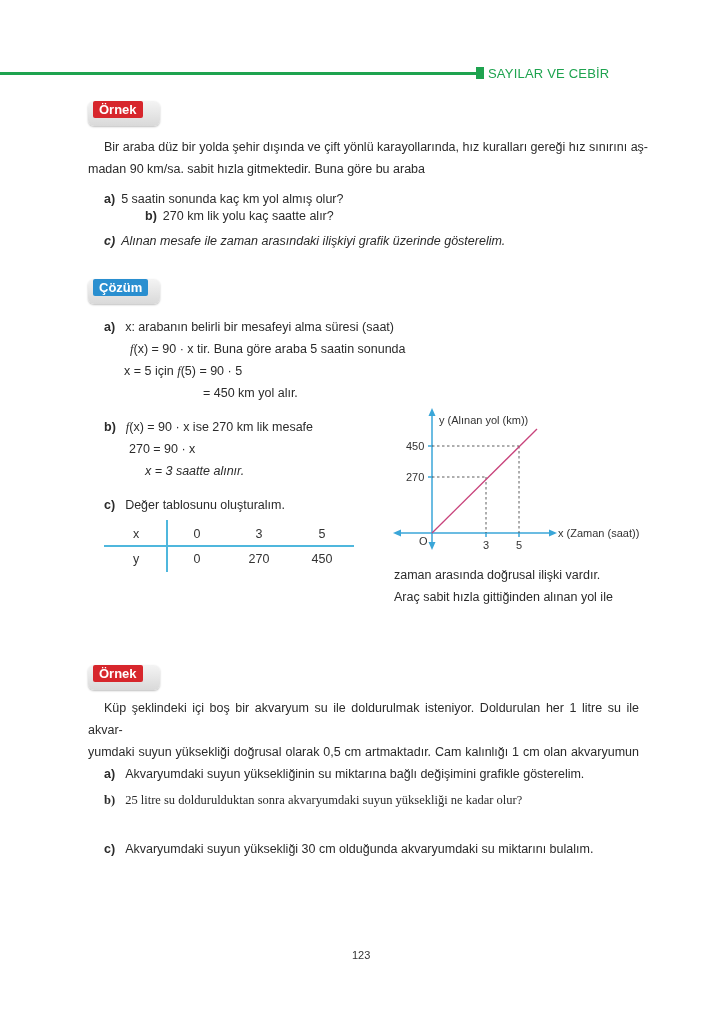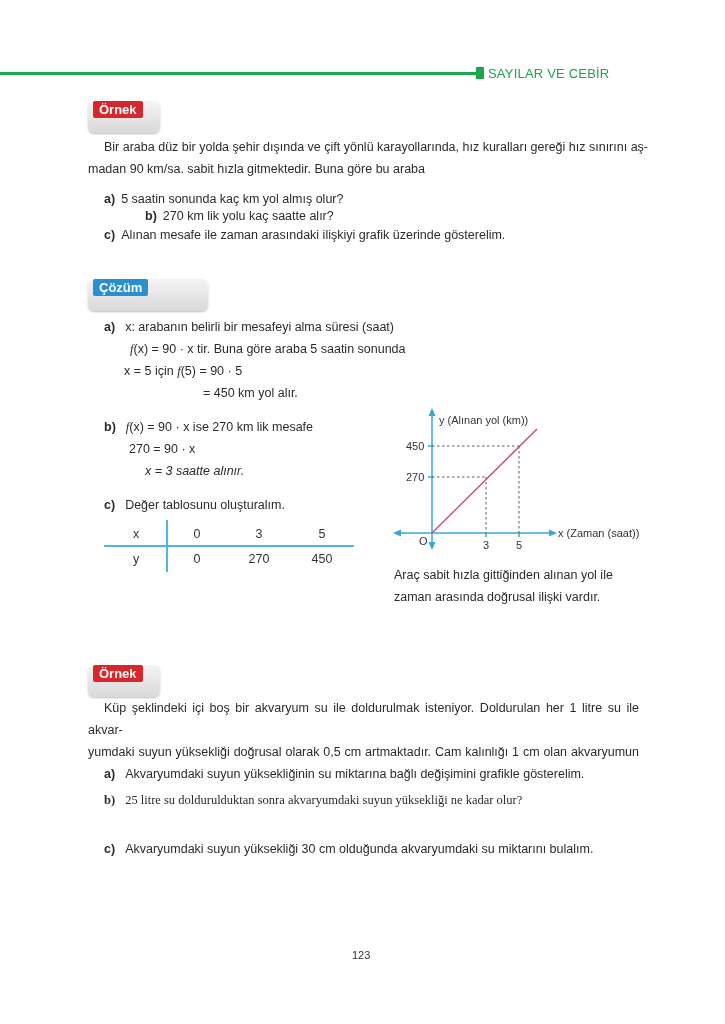--- a/index.html
+++ b/index.html
@@ -3,21 +3,21 @@
 <meta charset="utf-8">
 <style>
   html, body { margin:0; padding:0; background:#ffffff; }
   body { width:725px; height:1024px; position:relative; overflow:hidden;
          font-family:"Liberation Sans", sans-serif; color:#2b2b2b; font-size:12.5px; }
   .abs { position:absolute; }
   .header-line { left:0; top:72px; width:477px; height:3px; background:#1ea34f; }
   .header-sq { left:476px; top:67px; width:8px; height:12px; background:#1ea34f; }
   .header-title { left:488px; top:66px; font-size:13px; font-weight:normal; color:#1ea34f; letter-spacing:0.2px; }
 
-  .tag-wrap { width:72px; height:32px; border-radius:6px;
+  .tag-wrap { width:72px; height:25px; border-radius:6px;
               background:linear-gradient(#f4f4f4,#d9d9d9); box-shadow:0 1px 2px rgba(0,0,0,0.25); }
   .tag { position:absolute; left:5px; top:0; height:17px; padding:0 6px; line-height:17px;
          font-weight:bold; font-size:13px; color:#fff; border-radius:2px; }
   .tag.red { background:#d7262c; }
   .tag.blue { background:#2a8fd0; }
 
   .para { font-size:12.5px; line-height:22px; color:#2b2b2b; }
   .lbl { font-weight:bold; margin-right:6px; }
   .it { font-family:"Liberation Serif", serif; font-style:italic; }
 
@@ -43,25 +43,25 @@
   <div style="text-indent:16px; text-align:justify;">Bir araba düz bir yolda şehir dışında ve çift yönlü karayollarında, hız kuralları gereği hız sınırını aş-</div>
   <div>madan 90 km/sa. sabit hızla gitmektedir. Buna göre bu araba</div>
 </div>
 
 <div class="abs para" style="left:104px; top:180px;margin-top:8px;">
   <span class="lbl">a)</span><span>5 saatin sonunda kaç km yol almış olur?</span>
 </div>
 <div class="abs para" style="left:104px; top:205px;margin-left:41px;">
   <span class="lbl">b)</span><span>270 km lik yolu kaç saatte alır?</span>
 </div>
-<div class="abs para" style="left:104px; top:224px;">
+<div class="abs para" style="left:104px; top:230px;font-style:italic;">
   <span class="lbl">c)</span><span>Alınan mesafe ile zaman arasındaki ilişkiyi grafik üzerinde gösterelim.</span>
 </div>
 
-<div class="abs tag-wrap" style="left:88px; top:279px;padding-left:48px;">
+<div class="abs tag-wrap" style="left:88px; top:279px;">
   <span class="tag blue">Çözüm</span>
 </div>
 
 <div class="abs para" style="left:104px; top:316px;">
   <span class="lbl" style="margin-right:10px;">a)</span><span>x: arabanın belirli bir mesafeyi alma süresi (saat)</span>
 </div>
 <div class="abs para" style="left:130px; top:338px;">
   <span class="it">f</span><span>(x) = 90 · x tir. Buna göre araba 5 saatin sonunda</span>
 </div>
 <div class="abs para" style="left:124px; top:360px;text-align:right;">
@@ -117,22 +117,22 @@
   <text x="59" y="19" font-family="Liberation Sans, sans-serif" font-size="11" fill="#333">y (Alınan yol (km))</text>
   <text x="178" y="132" font-family="Liberation Sans, sans-serif" font-size="11" fill="#333">x (Zaman (saat))</text>
   <text x="26" y="45" font-family="Liberation Sans, sans-serif" font-size="11" fill="#333">450</text>
   <text x="26" y="76" font-family="Liberation Sans, sans-serif" font-size="11" fill="#333">270</text>
   <text x="39" y="140" font-family="Liberation Sans, sans-serif" font-size="11" fill="#333">O</text>
   <text x="103" y="144" font-family="Liberation Sans, sans-serif" font-size="11" fill="#333">3</text>
   <text x="136" y="144" font-family="Liberation Sans, sans-serif" font-size="11" fill="#333">5</text>
 </svg>
 
 <div class="abs para" style="left:394px; top:564px;">
+  <div>zaman arasında doğrusal ilişki vardır.</div>
   <div>Araç sabit hızla gittiğinden alınan yol ile</div>
-  <div>zaman arasında doğrusal ilişki vardır.</div>
 </div>
 
 <div class="abs tag-wrap" style="left:88px; top:665px;">
   <span class="tag red">Örnek</span>
 </div>
 
 <div class="abs para" style="left:88px; top:697px; width:551px;">
   <div style="text-indent:16px; text-align:justify; text-align-last:justify;">Küp şeklindeki içi boş bir akvaryum su ile doldurulmak isteniyor. Doldurulan her 1 litre su ile akvar-</div>
   <div style="text-align:justify; text-align-last:justify;">yumdaki suyun yüksekliği doğrusal olarak 0,5 cm artmaktadır. Cam kalınlığı 1 cm olan akvaryumun</div>
 </div>

